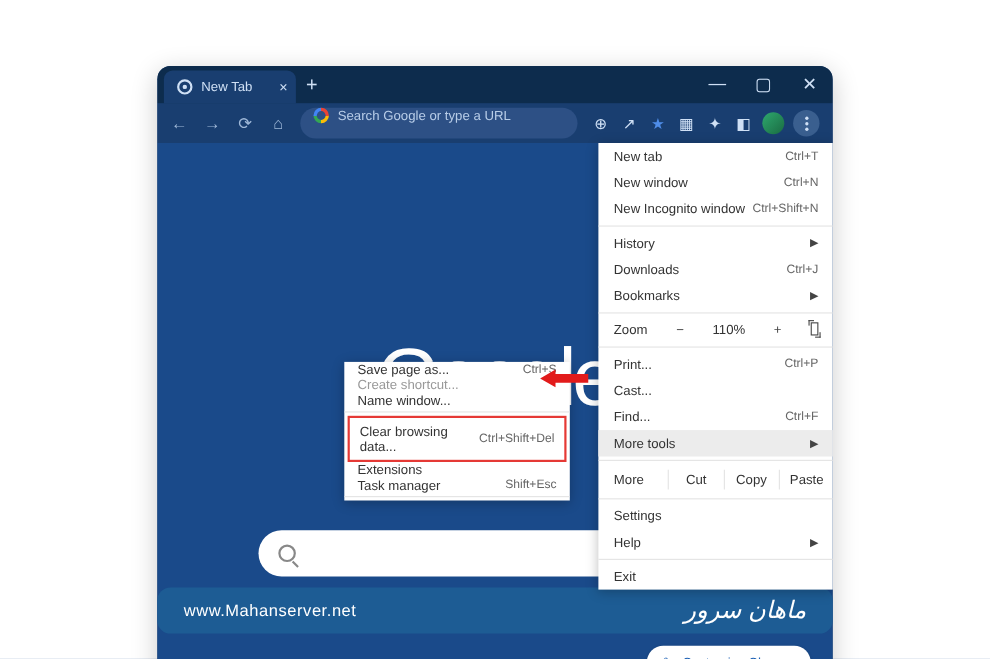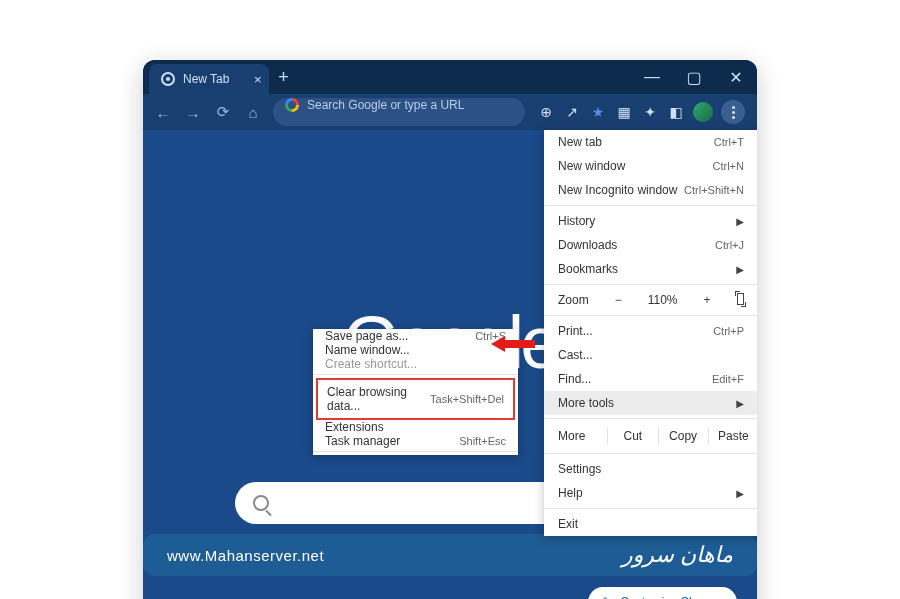--- a/index.html
+++ b/index.html
@@ -148,21 +148,21 @@
     <div class="sep"></div>
     <div class="mi">
         <span>Print...</span>
         <span class="sc">Ctrl+P</span>
       </div>
     <div class="mi">
         <span>Cast...</span>
       </div>
     <div class="mi">
         <span>Find...</span>
-        <span class="sc">Edit+F</span>
+        <span class="sc">Ctrl+F</span>
       </div>
     <div class="mi hl">
         <span>More tools</span>
         <span class="arr">▶</span>
       </div>
     <div class="sep"></div>
     <div class="editrow">
       <div>More</div>
       <div>Cut</div>
       <div>Copy</div>
@@ -186,31 +186,31 @@
     <svg width="44" height="22">
         <polygon points="0,11 14,3 14,7 44,7 44,15 14,15 14,19" fill="#e21b1b"></polygon>
       </svg>
   </div>
 
   <div class="submenu">
     <div class="mi">
         <span>Save page as...</span>
         <span class="sc">Ctrl+S</span>
       </div>
-    <div class="mi">
-        <span>Name window...</span>
-      </div>
     <div class="mi" style="color:#999">
         <span>Create shortcut...</span>
+      </div>
+    <div class="mi">
+        <span>Name window...</span>
       </div>
     <div class="sep"></div>
     <div class="hlbox">
       <div class="mi">
           <span>Clear browsing data...</span>
-          <span class="sc">Task+Shift+Del</span>
+          <span class="sc">Ctrl+Shift+Del</span>
         </div>
     </div>
     <div class="mi">
         <span>Extensions</span>
       </div>
     <div class="mi">
         <span>Task manager</span>
         <span class="sc">Shift+Esc</span>
       </div>
     <div class="sep"></div>

